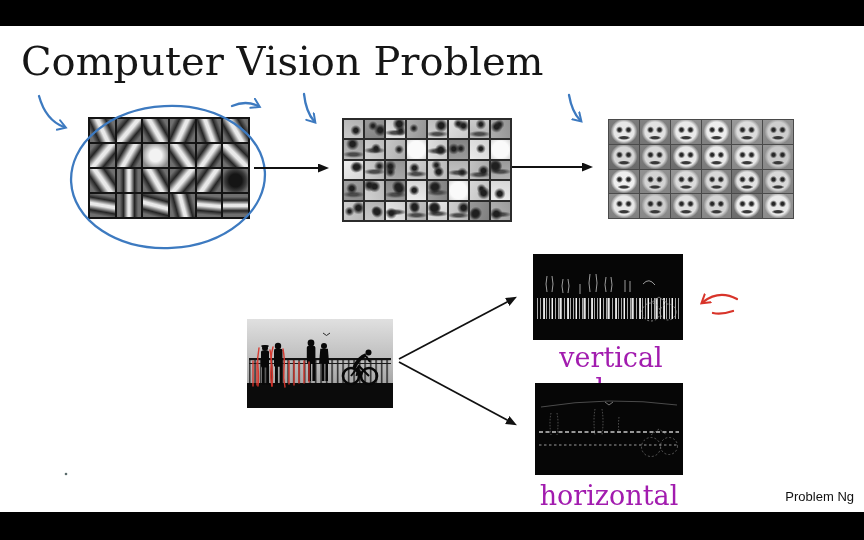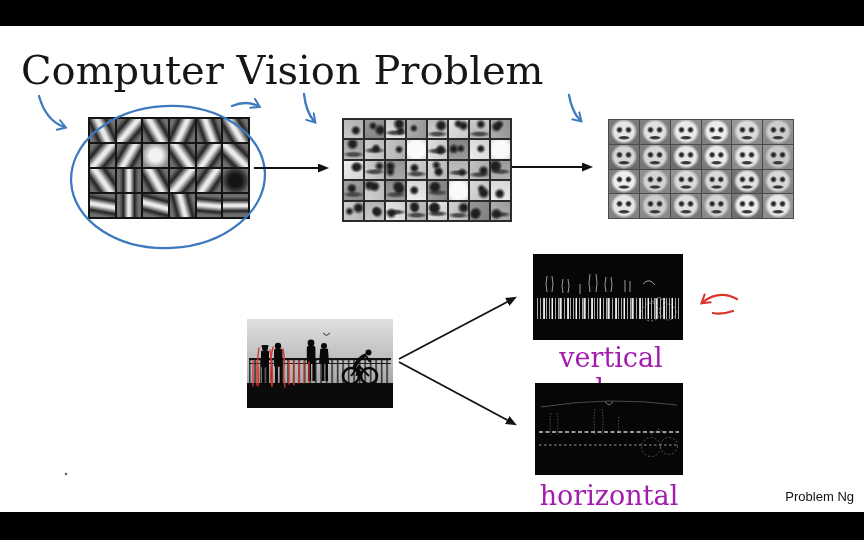--- a/index.html
+++ b/index.html
@@ -1,21 +1,21 @@
 <!DOCTYPE html>
 <html style="--blue: #3d7ac0; --red: #d8342a;"><head>
 <meta charset="utf-8">
 <style>
   html,body{margin:0;padding:0;background:#000;}
   .stage{position:relative;width:864px;height:540px;background:#ffffff;overflow:hidden;
          font-family:"DejaVu Serif","Liberation Serif",serif;}
   .letterbox{position:absolute;left:0;width:864px;background:#000;}
   .letterbox.top{top:0;height:26px;}
   .letterbox.bottom{top:512px;height:28px;}
-  .title{position:absolute;left:21px;top:49px;font-size:40px;color:#161616;white-space:nowrap;line-height:1.05;}
+  .title{position:absolute;left:21px;top:40px;font-size:40px;color:#161616;white-space:nowrap;line-height:1.05;}
   .grid{position:absolute;display:grid;}
   .grid .cell{width:100%;height:100%;}
   #grid1{left:88px;top:117px;width:158px;height:98px;gap:2px;padding:2px;background:#141414;}
   #grid2{left:342px;top:118px;width:166px;height:100px;gap:2px;padding:2px;background:#2b2b2b;}
   #grid3{left:608px;top:119px;width:184px;height:98px;gap:1px;padding:1px;background:#4a4a4a;}
   .imgbox{position:absolute;}
   #bridge{left:247px;top:319px;width:146px;height:89px;}
   #vedges{left:533px;top:254px;width:150px;height:86px;}
   #hedges{left:535px;top:383px;width:148px;height:92px;}
   .edge-label{position:absolute;font-size:27px;color:#a21caf;text-align:center;}

